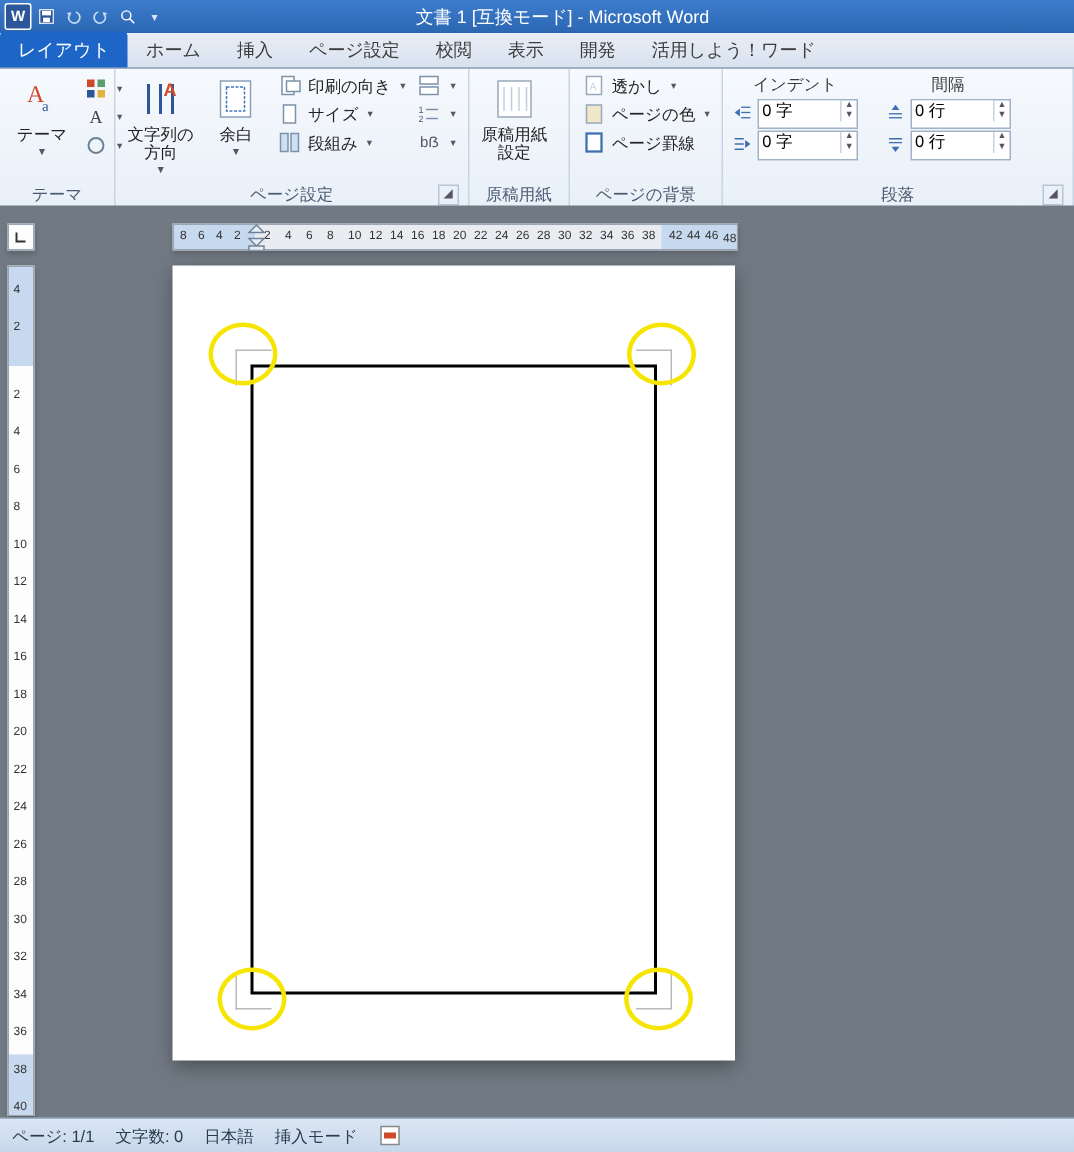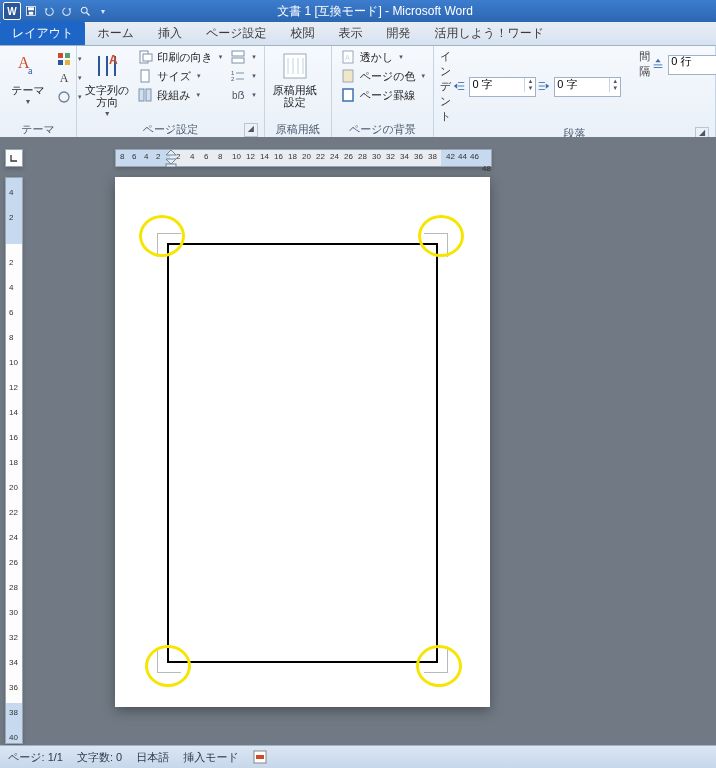--- a/index.html
+++ b/index.html
@@ -29,21 +29,21 @@
 .big-btn{display:flex;flex-direction:column;align-items:center;justify-content:flex-start;gap:2px;padding:2px 2px 0;min-width:40px}
 .big-btn .bicon{width:32px;height:32px;display:flex;align-items:center;justify-content:center}
 .big-btn .blabel{font-size:11px;text-align:center;line-height:12px}
 .big-btn .drop{font-size:7px;color:#556}
 
 .stack{display:flex;flex-direction:column;gap:1px}
 .row-btn{display:flex;align-items:center;gap:4px;padding:1px 2px;font-size:11px;white-space:nowrap}
 .row-btn .ricon{width:16px;height:16px;display:flex;align-items:center;justify-content:center}
 .row-btn .drop{font-size:7px;color:#556;margin-left:2px}
 
-.indent-block{display:flex;flex-direction:row;gap:1px}
+.indent-block{display:flex;flex-direction:column;gap:1px}
 .field-row{display:flex;align-items:center;gap:3px}
 .field-row .spin{display:flex;align-items:flex-start;border:1px solid #9fb2c9;background:#fff;height:18px}
 .field-row .spin input{border:none;width:50px;font-size:11px;padding:0 2px;outline:none}
 .field-row .spin .spinbtns{display:flex;flex-direction:column;border-left:1px solid #c7d4e4}
 .field-row .spin .spinbtns span{font-size:6px;line-height:7px;padding:0 2px;color:#556;cursor:default}
 .sec-title{font-size:11px;text-align:center;color:#3b3b3b;padding-bottom:1px}
 
 
 .workarea{position:absolute;top:137px;left:0;right:0;bottom:22px;background:#717a84;overflow:hidden}
 .corner-box{position:absolute;top:12px;left:5px;width:16px;height:16px;background:#fdfdfd;border:1px solid #9aa6b3;display:flex;align-items:center;justify-content:center;box-shadow:0 2px 4px rgba(0,0,0,0.2)}
@@ -184,20 +184,30 @@
         <div class="bicon">
             <svg viewBox="0 0 32 32">
               <line x1="8" y1="6" x2="8" y2="26" stroke="#2b579a" stroke-width="2"></line>
               <line x1="16" y1="6" x2="16" y2="26" stroke="#2b579a" stroke-width="2"></line>
               <line x1="24" y1="6" x2="24" y2="26" stroke="#2b579a" stroke-width="2"></line>
               <text x="18" y="14" font-size="12" fill="#d04a2a" font-weight="bold">A</text>
             </svg>
           </div>
         <div class="blabel" style="white-space:pre">文字列の
 方向</div>
+        <div class="drop">▼</div>
+      </div>
+      <div class="big-btn">
+        <div class="bicon">
+            <svg viewBox="0 0 32 32">
+              <rect x="6" y="4" width="20" height="24" fill="#fff" stroke="#8aa0b8"></rect>
+              <rect x="10" y="8" width="12" height="16" fill="none" stroke="#3f77c0" stroke-dasharray="2 1"></rect>
+            </svg>
+          </div>
+        <div class="blabel">余白</div>
         <div class="drop">▼</div>
       </div>
       <div class="stack">
         <span class="row-btn">
             <span class="ricon">
               <svg viewBox="0 0 16 16">
                 <rect x="3" y="2" width="8" height="12" fill="#fff" stroke="#7c92aa"></rect>
                 <rect x="6" y="5" width="9" height="7" fill="#fff" stroke="#7c92aa"></rect>
               </svg>
             </span>
@@ -412,21 +422,21 @@
         <span style="position:absolute;left:228px;top:2px">26</span>
         <span style="position:absolute;left:242px;top:2px">28</span>
         <span style="position:absolute;left:256px;top:2px">30</span>
         <span style="position:absolute;left:270px;top:2px">32</span>
         <span style="position:absolute;left:284px;top:2px">34</span>
         <span style="position:absolute;left:298px;top:2px">36</span>
         <span style="position:absolute;left:312px;top:2px">38</span>
         <span style="position:absolute;left:330px;top:2px">42</span>
         <span style="position:absolute;left:342px;top:2px">44</span>
         <span style="position:absolute;left:354px;top:2px">46</span>
-        <span style="position:absolute;left:366px;top:14px">48</span>
+        <span style="position:absolute;left:366px;top:4px">48</span>
       </div>
 
     <svg style="position:absolute;left:48px;top:-1px" width="14" height="18">
         <path d="M7 1 L12 6 L2 6 Z" fill="#e9eef5" stroke="#6f849c"></path>
         <path d="M2 10 L12 10 L7 15 Z" fill="#e9eef5" stroke="#6f849c"></path>
         <rect x="2" y="15" width="10" height="3" fill="#e9eef5" stroke="#6f849c"></rect>
       </svg>
   </div>
 
   <div class="v-ruler">

